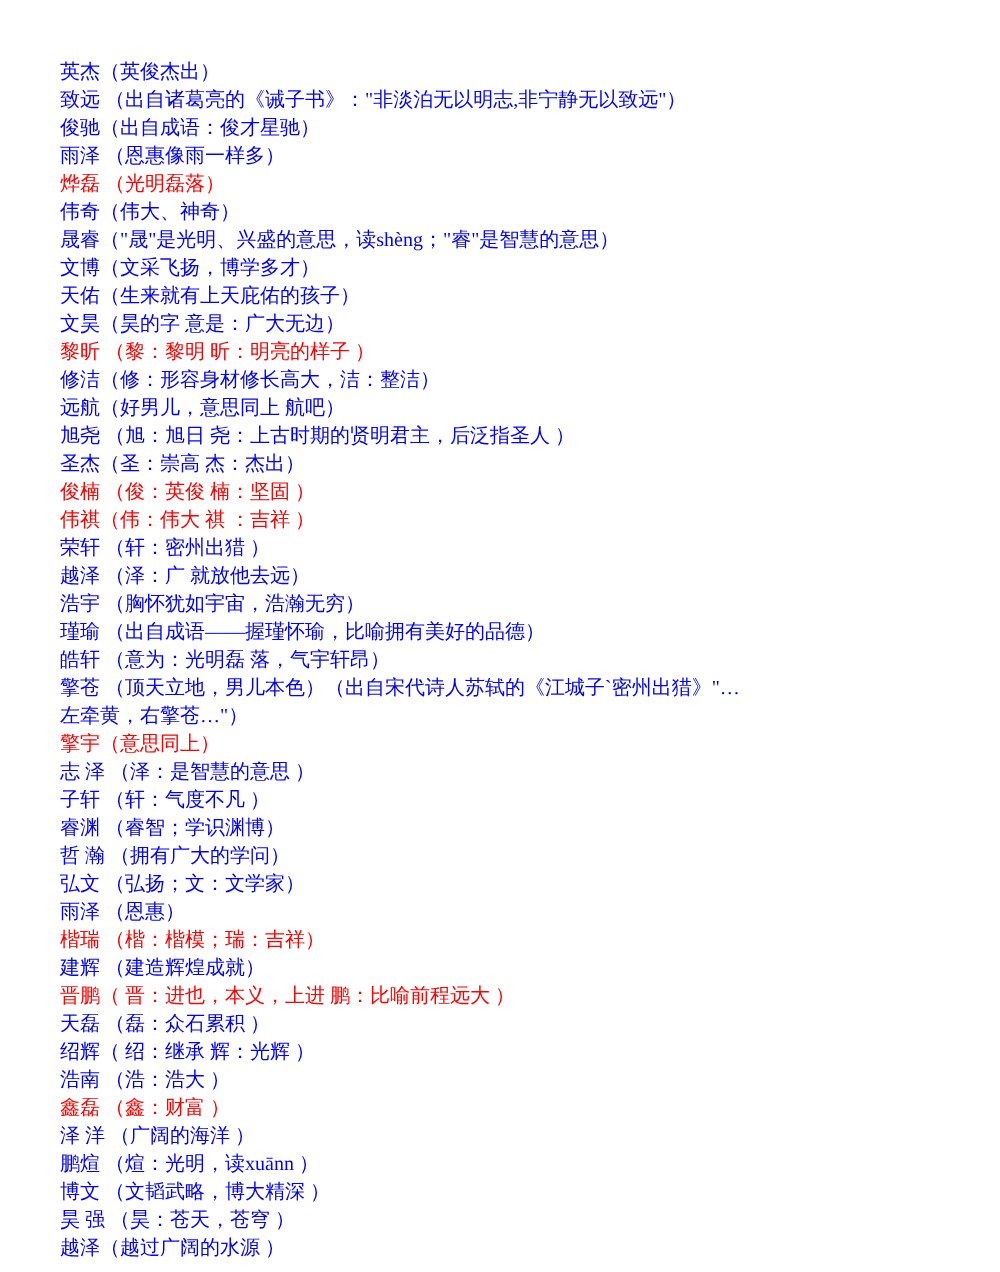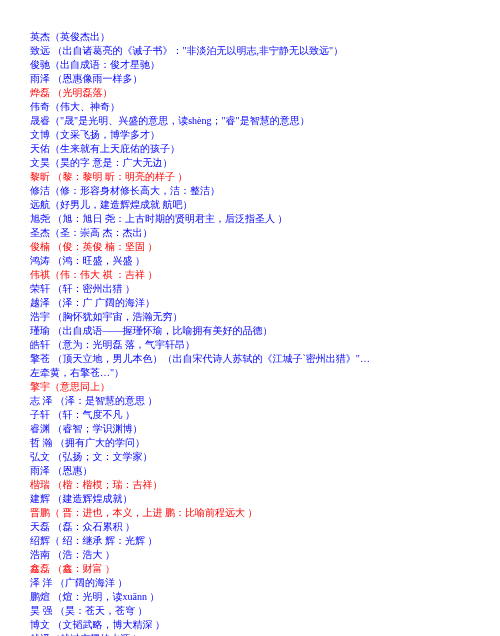--- a/index.html
+++ b/index.html
@@ -31,28 +31,27 @@
     <div class="line">俊驰（出自成语：俊才星驰）</div>
     <div class="line">雨泽 （恩惠像雨一样多）</div>
     <div class="line red">烨磊 （光明磊落）</div>
     <div class="line">伟奇（伟大、神奇）</div>
     <div class="line">晟睿（"晟"是光明、兴盛的意思，读shèng；"睿"是智慧的意思）</div>
     <div class="line">文博（文采飞扬，博学多才）</div>
     <div class="line">天佑（生来就有上天庇佑的孩子）</div>
     <div class="line">文昊（昊的字 意是：广大无边）</div>
     <div class="line red">黎昕 （黎：黎明 昕：明亮的样子 ）</div>
     <div class="line">修洁（修：形容身材修长高大，洁：整洁）</div>
-    <div class="line">远航（好男儿，建造辉煌成就 航吧）</div>
+    <div class="line">远航（好男儿，意思同上 航吧）</div>
     <div class="line">旭尧 （旭：旭日 尧：上古时期的贤明君主，后泛指圣人 ）</div>
     <div class="line">圣杰（圣：崇高 杰：杰出）</div>
     <div class="line red">俊楠 （俊：英俊 楠：坚固 ）</div>
-    <div class="line">鸿涛 （鸿：旺盛，兴盛 ）</div>
     <div class="line red">伟祺（伟：伟大 祺 ：吉祥 ）</div>
     <div class="line">荣轩 （轩：密州出猎 ）</div>
-    <div class="line">越泽 （泽：广 广阔的海洋）</div>
+    <div class="line">越泽 （泽：广 就放他去远）</div>
     <div class="line">浩宇 （胸怀犹如宇宙，浩瀚无穷）</div>
     <div class="line">瑾瑜 （出自成语――握瑾怀瑜，比喻拥有美好的品德）</div>
     <div class="line">皓轩 （意为：光明磊 落，气宇轩昂）</div>
     <div class="line">擎苍 （顶天立地，男儿本色）（出自宋代诗人苏轼的《江城子`密州出猎》"…</div>
     <div class="line">左牵黄，右擎苍…"）</div>
     <div class="line red">擎宇（意思同上）</div>
     <div class="line">志 泽 （泽：是智慧的意思 ）</div>
     <div class="line">子轩 （轩：气度不凡 ）</div>
     <div class="line">睿渊 （睿智；学识渊博）</div>
     <div class="line">哲 瀚 （拥有广大的学问）</div>
@@ -60,16 +59,16 @@
     <div class="line">雨泽 （恩惠）</div>
     <div class="line red">楷瑞 （楷：楷模；瑞：吉祥）</div>
     <div class="line">建辉 （建造辉煌成就）</div>
     <div class="line red">晋鹏（ 晋：进也，本义，上进 鹏：比喻前程远大 ）</div>
     <div class="line">天磊 （磊：众石累积 ）</div>
     <div class="line">绍辉（ 绍：继承 辉：光辉 ）</div>
     <div class="line">浩南 （浩：浩大 ）</div>
     <div class="line red">鑫磊 （鑫：财富 ）</div>
     <div class="line">泽 洋 （广阔的海洋 ）</div>
     <div class="line">鹏煊 （煊：光明，读xuānn ）</div>
+    <div class="line">博文 （文韬武略，博大精深 ）</div>
     <div class="line">昊 强 （昊：苍天，苍穹 ）</div>
-    <div class="line">博文 （文韬武略，博大精深 ）</div>
     <div class="line">越泽（越过广阔的水源 ）</div>
   </div>
 
 </body></html>

